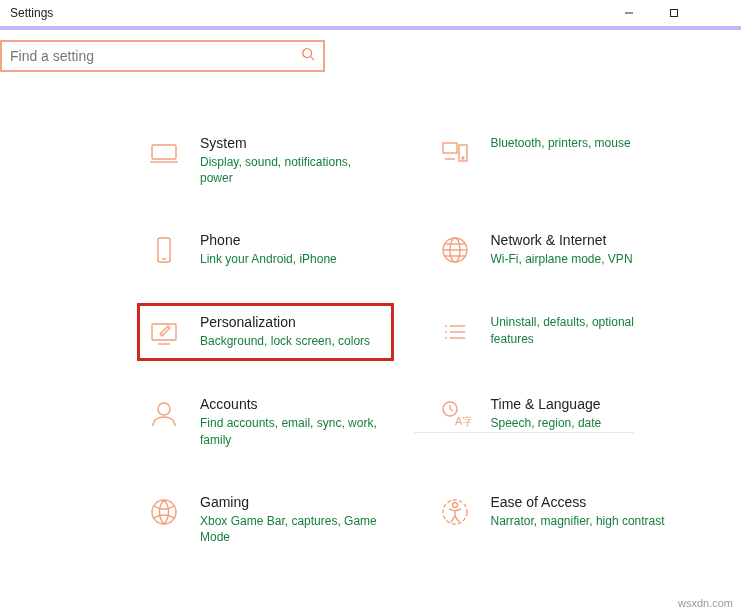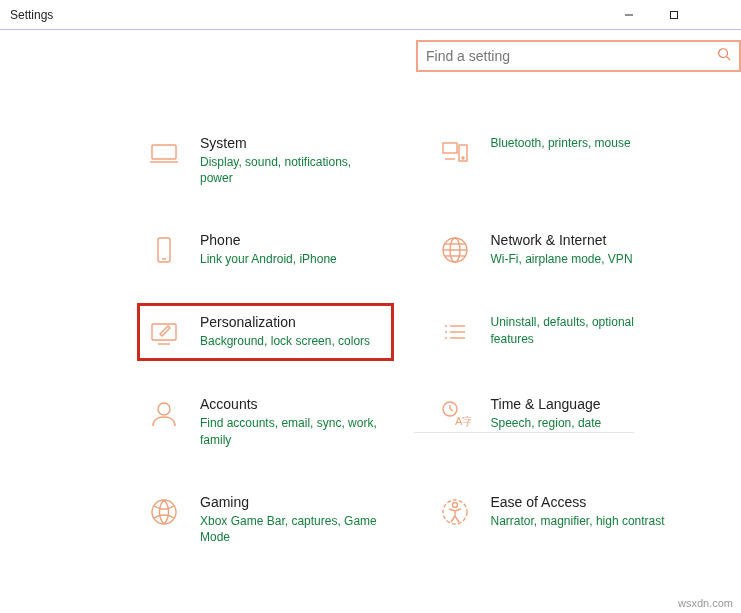--- a/index.html
+++ b/index.html
@@ -1,22 +1,22 @@
 <!DOCTYPE html>
 <html><head>
   <meta charset="utf-8">
   <style>
     * { margin: 0; padding: 0; box-sizing: border-box; }
     body { font-family: "Segoe UI", Tahoma, sans-serif; background: #fff; width: 741px; height: 613px; overflow: hidden; position: relative; }
-    .titlebar { height: 30px; display: flex; align-items: center; justify-content: space-between; padding: 0 0 0 10px; border-bottom: 1px solid #c4b5fd; }
+    .titlebar { height: 30px; display: flex; align-items: center; justify-content: space-between; padding: 0 0 0 10px; border-bottom: 4px solid #c4b5fd; }
     .titlebar .title { font-size: 12px; color: #222; }
     .win-controls { display: flex; }
     .win-btn { width: 45px; height: 30px; display: flex; align-items: center; justify-content: center; color: #222; font-size: 11px; }
     .win-btn svg { stroke: #222; }
-    .search-wrap { display: flex; justify-content: flex-end; margin-top: 10px; }
+    .search-wrap { display: flex; justify-content: flex-start; margin-top: 10px; }
     .search-box { width: 325px; height: 32px; border: 2px solid #f2a685; display: flex; align-items: center; padding: 0 8px; }
     .search-box input { flex: 1; border: none; outline: none; font-size: 14px; color: #555; background: transparent; }
     .search-box input::placeholder { color: #777; }
     .search-ic { color: #e8835a; }
     .grid { display: grid; grid-template-columns: 1fr 1fr; column-gap: 40px; row-gap: 30px; padding: 55px 60px 0 140px; }
     .tile { display: flex; align-items: flex-start; gap: 18px; padding: 8px 10px 8px 6px; position: relative; }
     .tile.highlight { border: 3px solid #cc2a1e; margin: -3px; }
     .icon-box { width: 36px; height: 36px; display: flex; align-items: center; justify-content: center; flex-shrink: 0; color: #f2a07a; }
     .icon-box svg { stroke: currentColor; fill: none; stroke-width: 1.4; }
     .tile-text { flex: 1; }

